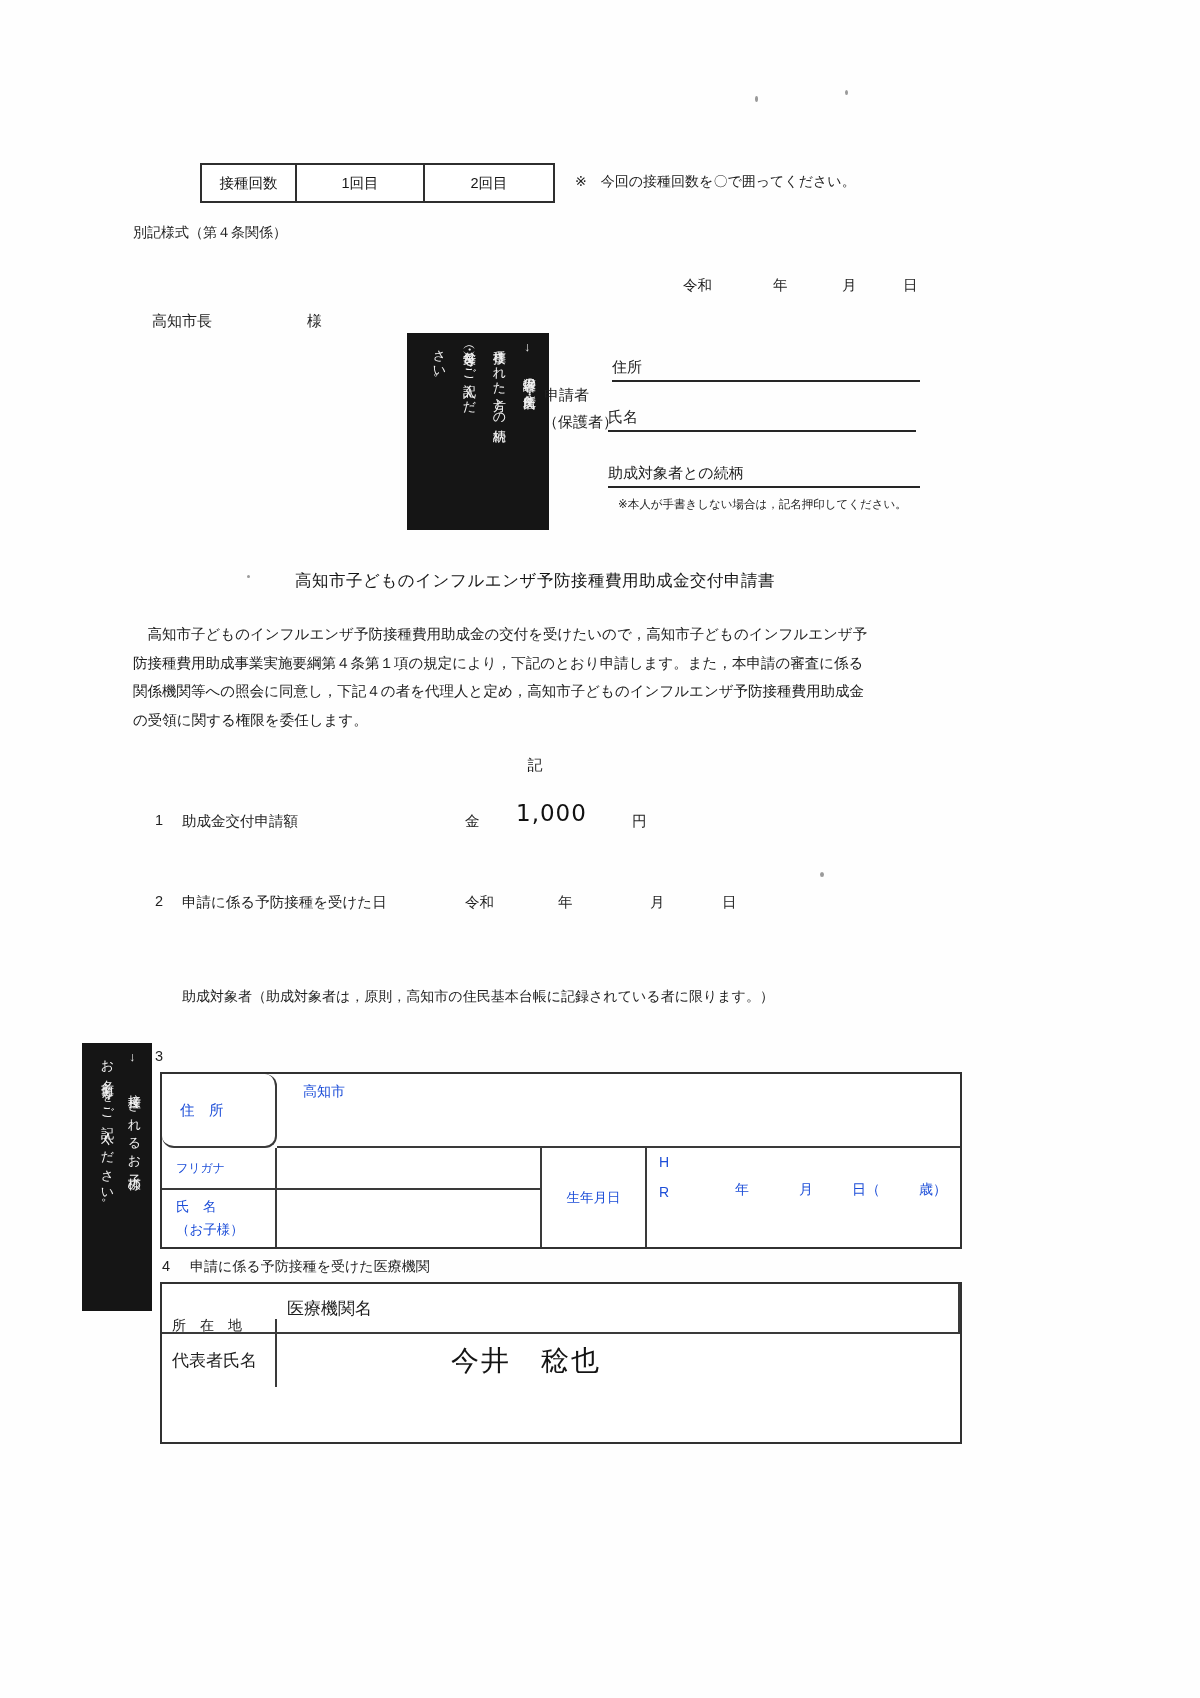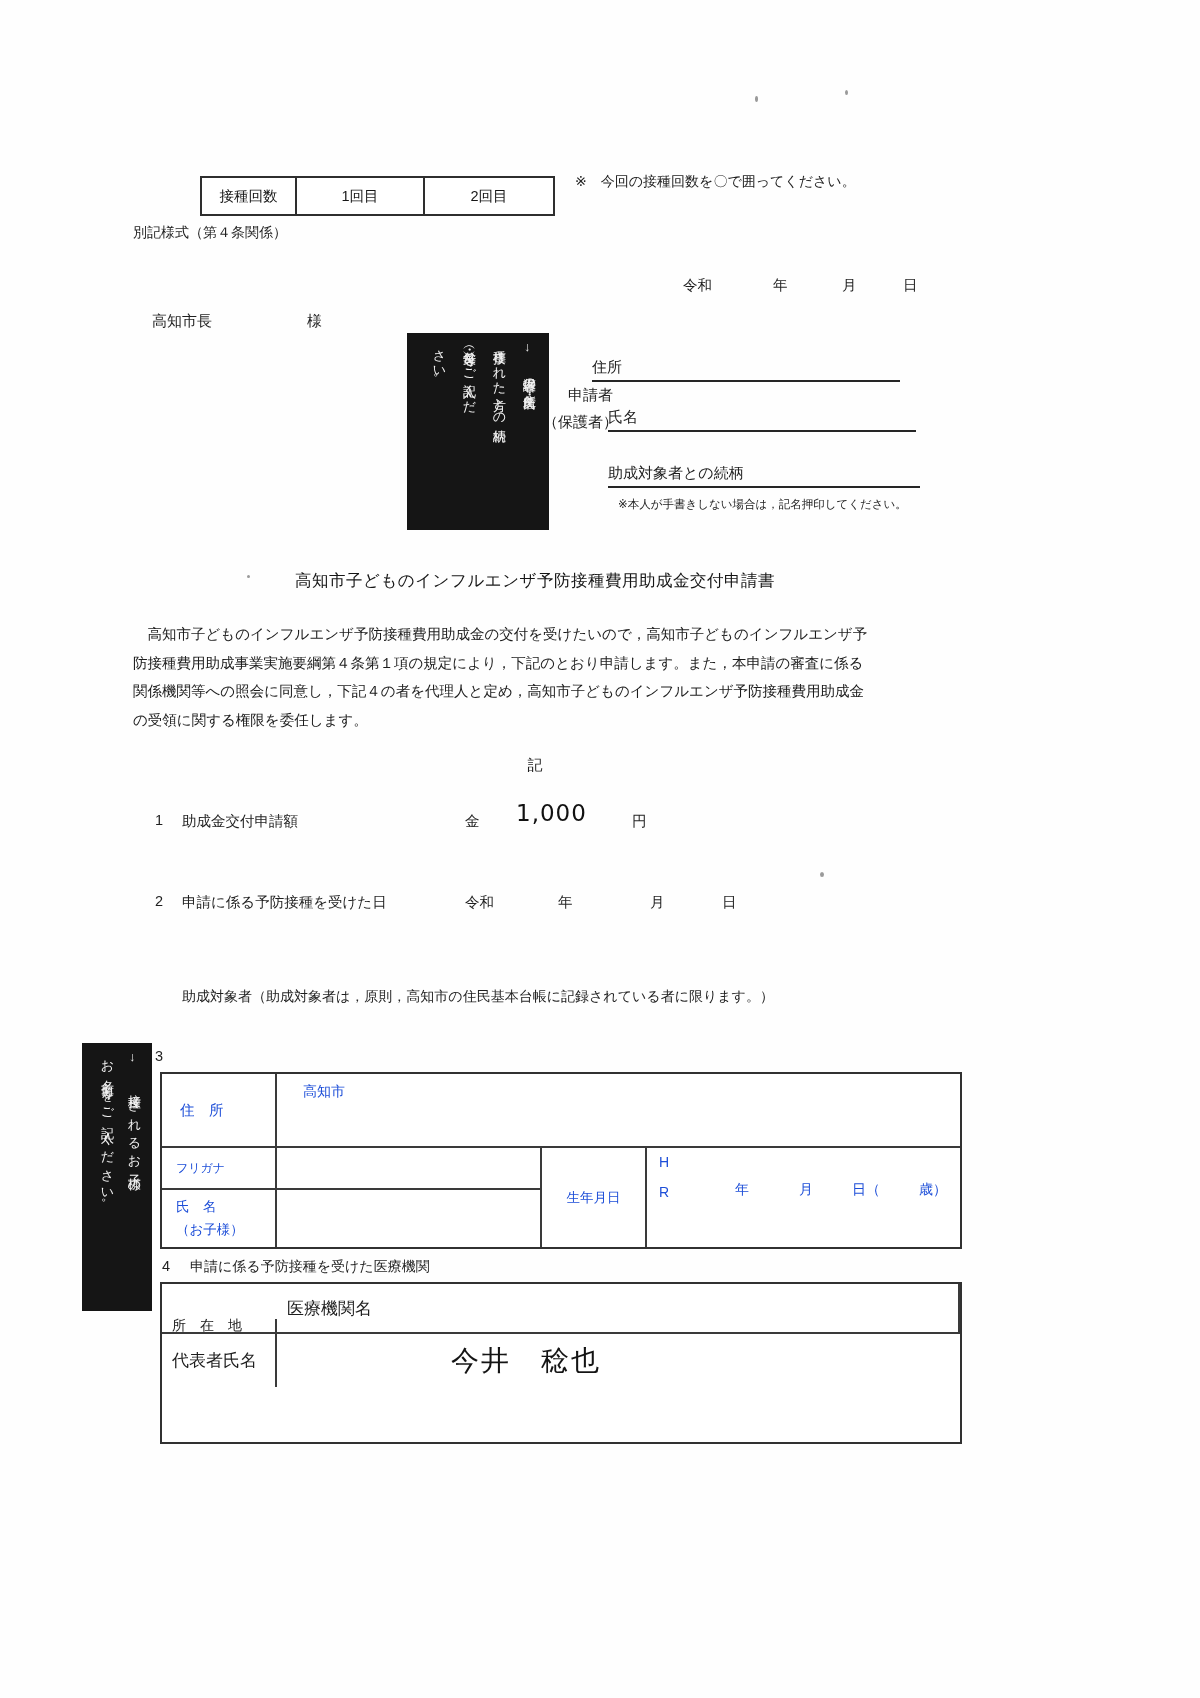--- a/index.html
+++ b/index.html
@@ -4,45 +4,45 @@
 <style>
   html,body{margin:0;padding:0;background:#ddd;}
   .page{
     position:relative;width:1200px;height:1698px;margin:0 auto;
     background:#fefefe;color:#1f1f1f;
     font-family:"Liberation Sans","DejaVu Sans",sans-serif;
     overflow:hidden;
   }
   .abs{position:absolute;}
   
-  .dose-table{position:absolute;left:200px;top:176px;display:flex;border:2px solid #2e2e2e;background:#fff;}
+  .dose-table{position:absolute;left:200px;top:163px;display:flex;border:2px solid #2e2e2e;background:#fff;}
   .dose-cell{height:36px;display:flex;align-items:center;justify-content:center;font-size:14.5px;color:#161616;}
   .dose-cell.head{width:93px;}
   .dose-cell.c1{width:126px;border-left:2px solid #2e2e2e;}
   .dose-cell.c2{width:128px;border-left:2px solid #2e2e2e;}
   .top-note{position:absolute;left:575px;top:173px;font-size:14px;color:#222;}
   .form-style{position:absolute;left:133px;top:224px;font-size:14px;}
   
   .date-era{left:683px;top:276px;font-size:14.5px;}
   .date-y{left:773px;top:276px;font-size:14.5px;}
   .date-m{left:842px;top:276px;font-size:14.5px;}
   .date-d{left:903px;top:276px;font-size:14.5px;}
   .addr-title{left:152px;top:312px;font-size:15px;}
   .addr-hono{left:307px;top:312px;font-size:15px;}
   
   .vbox{background:#151515;color:#f3f3f3;writing-mode:vertical-rl;text-orientation:mixed;}
   .vbox1{position:absolute;left:407px;top:333px;width:132px;height:181px;padding:8px 5px;font-size:13px;letter-spacing:.5px;}
   .vbox1 .vline{line-height:30px;}
   .vbox2{position:absolute;left:82px;top:1043px;width:62px;height:252px;padding:8px 4px;font-size:13px;letter-spacing:3.5px;}
   .vbox2 .vline{line-height:27px;}
   
-  .role1{left:568px;top:386px;font-size:15px;}
+  .role1{left:544px;top:386px;font-size:15px;}
   .role2{left:543px;top:413px;font-size:15px;}
   .u-field{position:absolute;border-bottom:2px solid #262626;font-size:15px;padding-bottom:3px;color:#1c1c1c;}
-  .f-addr{left:592px;top:358px;width:308px;}
+  .f-addr{left:612px;top:358px;width:308px;}
   .f-name{left:608px;top:408px;width:308px;}
   .f-rel{left:608px;top:464px;width:312px;border-bottom-width:2.5px;}
   .sig-note{left:618px;top:497px;font-size:11.5px;color:#222;}
   
   .center-band{position:absolute;left:130px;width:810px;text-align:center;}
   .doc-title{top:570px;font-size:16.5px;letter-spacing:.5px;color:#151515;}
   .ki{top:756px;font-size:15px;}
   .body-par{position:absolute;left:133px;top:620px;width:810px;font-size:14.5px;line-height:28.5px;color:#1b1b1b;}
   
   .i1-no{left:155px;top:812px;font-size:14.5px;}
@@ -59,21 +59,21 @@
   
   .s3-no{left:155px;top:1048px;font-size:14.5px;}
   .s3-head{left:182px;top:988px;font-size:14px;}
   .s4-no{left:162px;top:1258px;font-size:14.5px;}
   .s4-head{left:190px;top:1258px;font-size:14px;}
   
   .t3{position:absolute;left:160px;top:1072px;width:798px;display:grid;
       grid-template-columns:115px 265px 105px 1fr;grid-template-rows:74px 42px 57px;
       border:2px solid #313131;background:#fff;}
   .t3 .cell{position:relative;font-size:14px;color:#1d4ed8;}
-  .t3 .c-addr-l{grid-area:1/1/2/2;border-right:2px solid #3a3a3a;border-bottom:2.5px solid #3a3a3a;display:flex;align-items:center;padding-left:18px;font-size:14.5px;}
+  .t3 .c-addr-l{grid-area:1/1/2/2;border-right:2px solid #3a3a3a;border-bottom:2.5px solid #3a3a3a;display:flex;align-items:center;padding-left:18px;font-size:14.5px;border-radius:12px;}
   .t3 .c-addr-v{grid-area:1/2/2/5;border-bottom:2.5px solid #3a3a3a;padding:9px 0 0 26px;font-size:14px;}
   .t3 .c-furi-l{grid-area:2/1/3/2;border-right:2px solid #3a3a3a;border-bottom:2px solid #3a3a3a;display:flex;align-items:center;padding-left:14px;font-size:12px;}
   .t3 .c-furi-v{grid-area:2/2/3/3;border-right:2px solid #3a3a3a;border-bottom:2px solid #3a3a3a;}
   .t3 .c-name-l{grid-area:3/1/4/2;border-right:2px solid #3a3a3a;display:flex;flex-direction:column;justify-content:center;padding-left:14px;font-size:13.5px;line-height:1.65;}
   .t3 .c-name-v{grid-area:3/2/4/3;border-right:2px solid #3a3a3a;}
   .t3 .c-birth-l{grid-area:2/3/4/4;border-right:2px solid #3a3a3a;display:flex;align-items:center;justify-content:center;font-size:13.5px;}
   .t3 .c-birth-v{grid-area:2/4/4/5;}
   .t3 .bv{position:absolute;font-size:14px;}
   
   .t4{position:absolute;left:160px;top:1282px;width:798px;display:grid;

